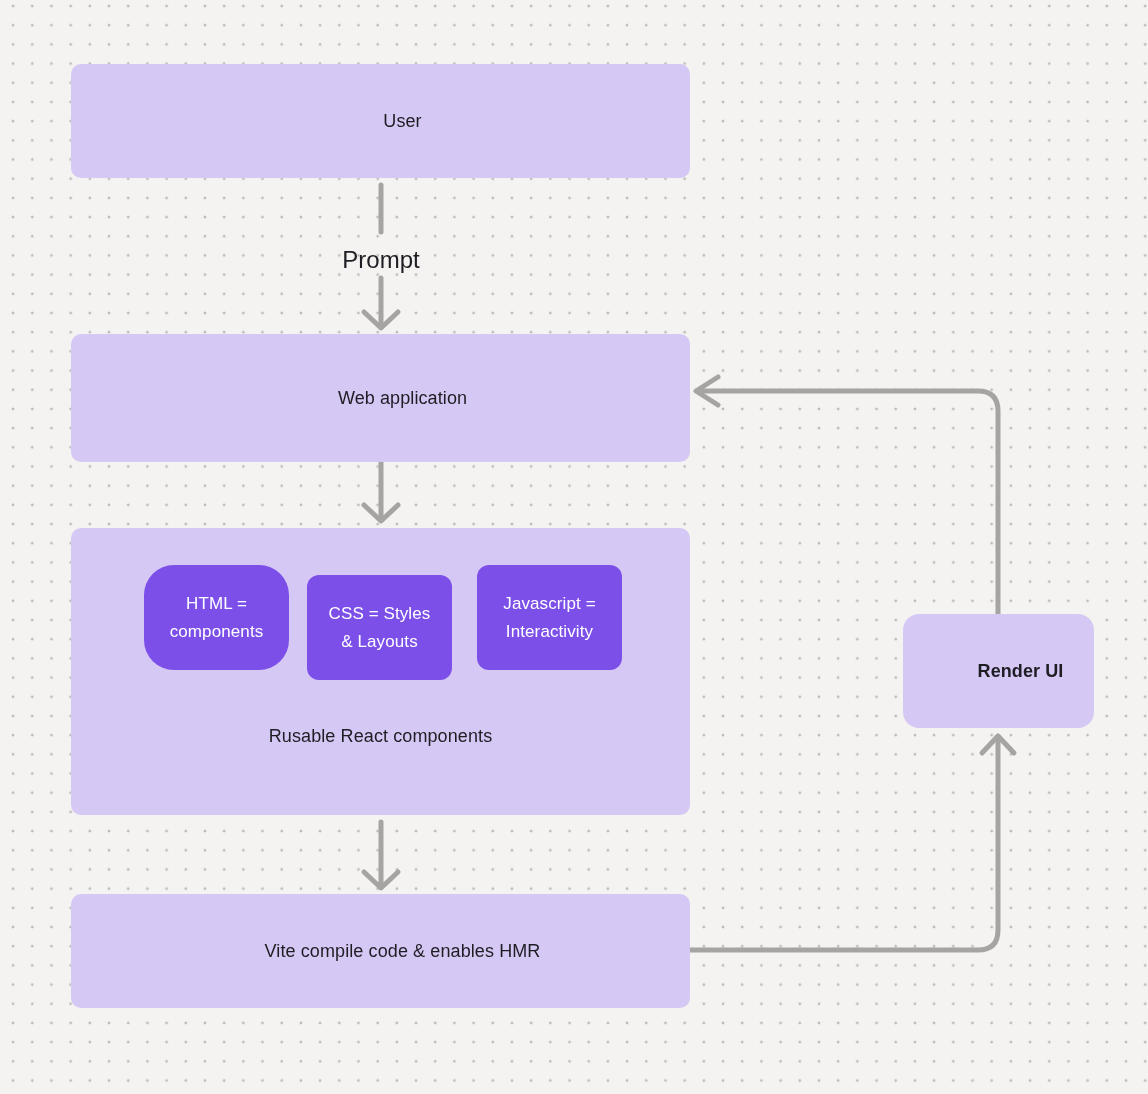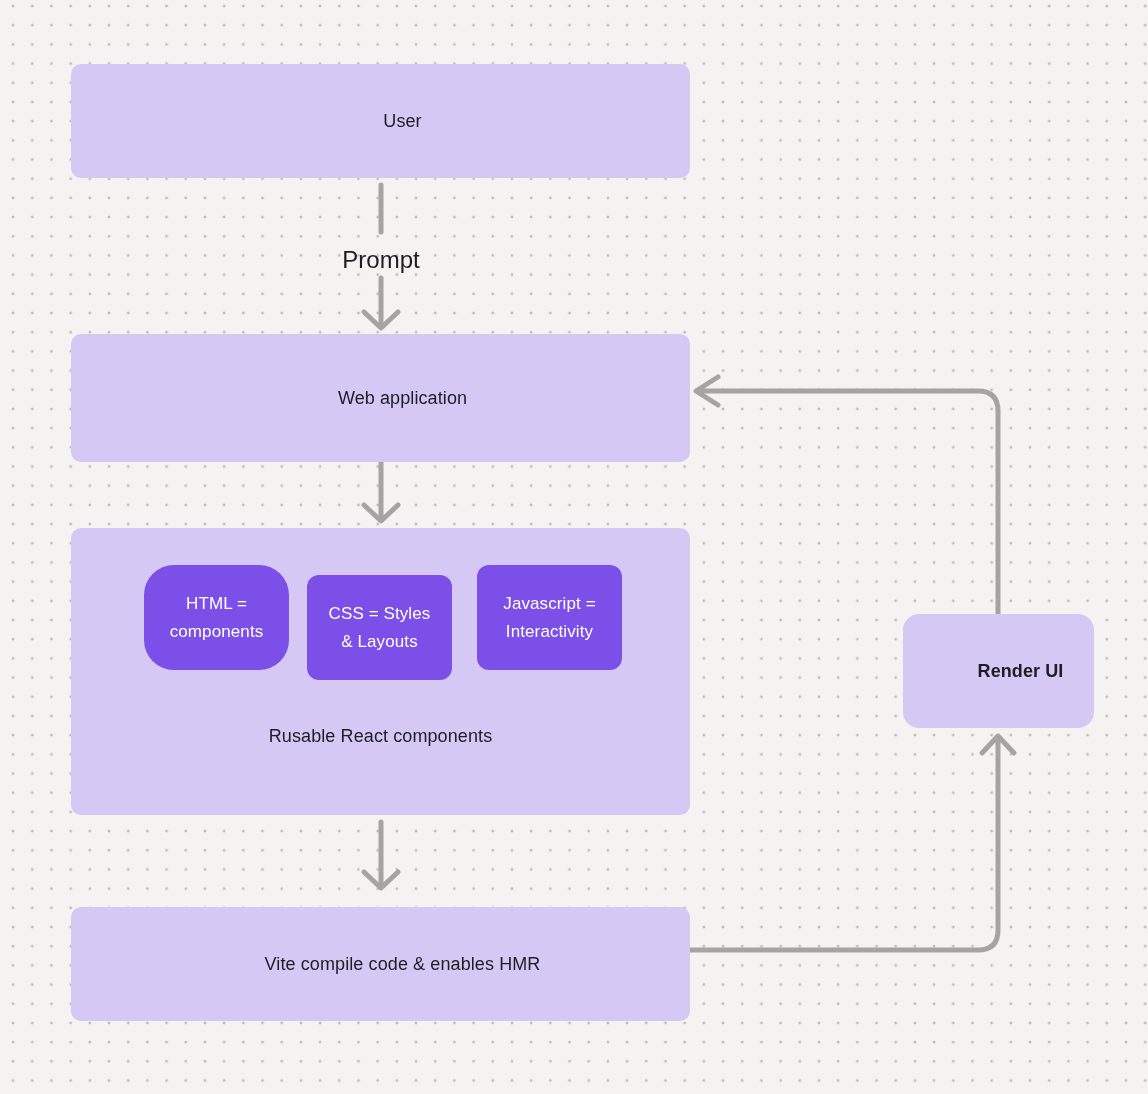--- a/index.html
+++ b/index.html
@@ -48,21 +48,21 @@
     justify-content: center;
     color: var(--label-text);
     font-size: 18px;
     font-weight: 500;
     letter-spacing: 0.1px;
     padding-left: 44px;
   }
   .node-user            { left: 71px;  top: 64px;  width: 619px; height: 114px; }
   .node-webapp          { left: 71px;  top: 334px; width: 619px; height: 128px; }
   .node-components      { left: 71px;  top: 528px; width: 619px; height: 287px; display: block; }
-  .node-vite            { left: 71px;  top: 894px; width: 619px; height: 114px; margin-top: 13px; }
+  .node-vite            { left: 71px;  top: 894px; width: 619px; height: 114px; }
   .node-render          { left: 903px; top: 614px; width: 191px; height: 114px; border-radius: 16px; font-weight: bold; }
   .child-node {
     position: absolute;
     top: 37px;
     width: 145px;
     height: 105px;
     background: var(--child-fill);
     border-radius: 12px;
     display: flex;
     flex-direction: column;

